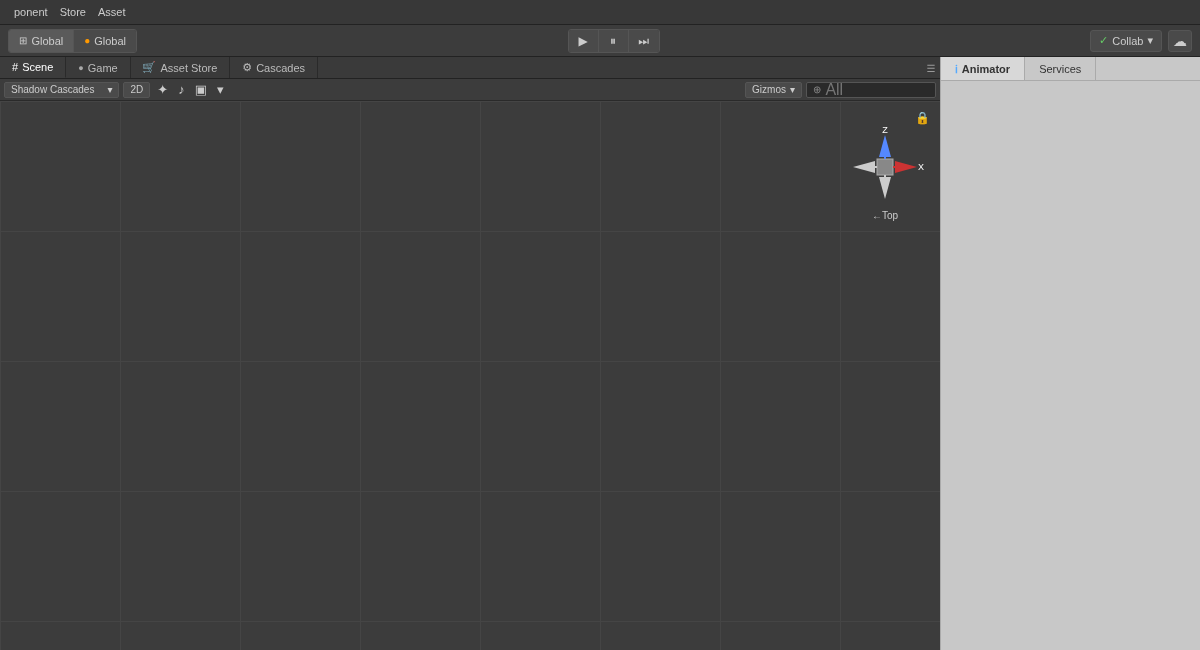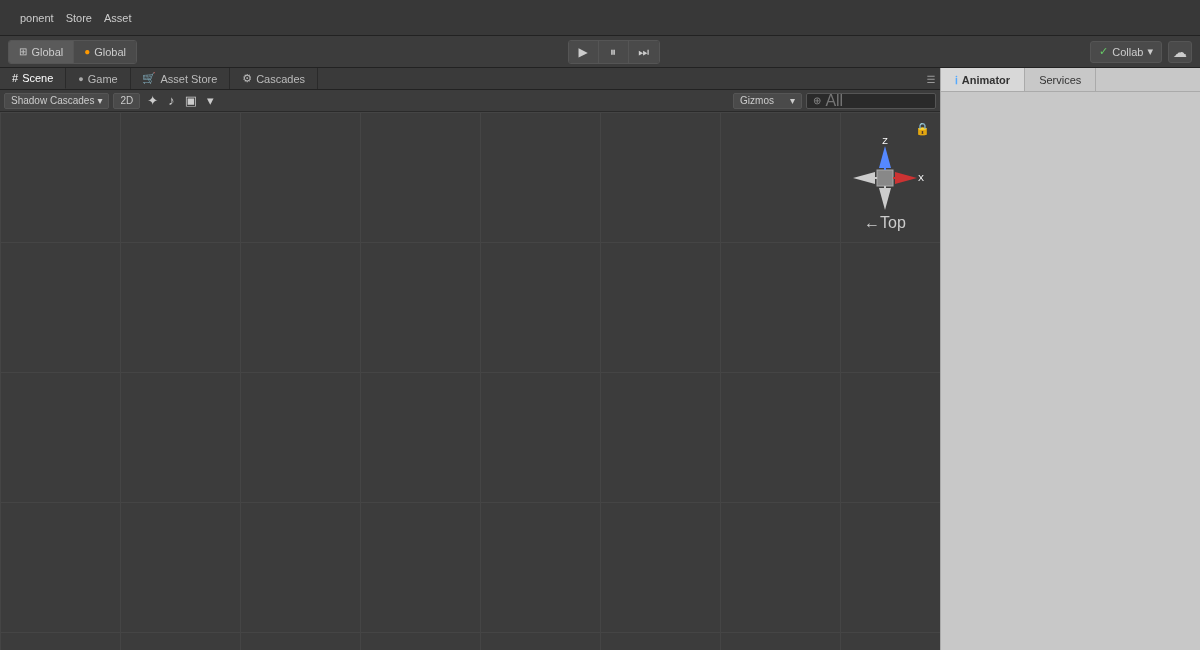--- a/index.html
+++ b/index.html
@@ -9,25 +9,25 @@
       background: #3c3c3c;
       font-family: -apple-system, BlinkMacSystemFont, 'Segoe UI', Arial, sans-serif;
       font-size: 12px;
       color: #ddd;
       overflow: hidden;
       user-select: none;
     }
 
     
     #menu-bar {
-      height: 36px;
+      height: 25px;
       background: #383838;
       display: flex;
       align-items: center;
-      padding: 0 20px;
+      padding: 0 14px;
       gap: 12px;
       border-bottom: 1px solid #222;
     }
     #menu-bar span {
       font-size: 11px;
       color: #ccc;
       cursor: default;
     }
 
     
@@ -200,21 +200,21 @@
       background: #4a4a4a;
       border: 1px solid #555;
       border-radius: 2px;
       color: #ccc;
       font-size: 10px;
       padding: 1px 6px;
       cursor: pointer;
       height: 16px;
       display: flex;
       align-items: center;
-      gap: 3px;
+      gap: 13px;
     }
 
     .scene-icon-btn {
       background: transparent;
       border: none;
       color: #ccc;
       font-size: 13px;
       cursor: pointer;
       padding: 0 3px;
       height: 16px;
@@ -228,21 +228,21 @@
       background: #4a4a4a;
       border: 1px solid #555;
       border-radius: 2px;
       color: #ccc;
       font-size: 10px;
       padding: 1px 6px;
       cursor: pointer;
       height: 16px;
       display: flex;
       align-items: center;
-      gap: 16px;
+      gap: 4px;
     }
 
     .search-box {
       background: #2a2a2a;
       border: 1px solid #555;
       border-radius: 2px;
       color: #ccc;
       font-size: 10px;
       padding: 1px 6px;
       height: 16px;
@@ -299,21 +299,21 @@
     }
 
     .gizmo-3d {
       position: relative;
       width: 80px;
       height: 80px;
       margin-top: 16px;
     }
 
     .gizmo-label {
-      font-size: 16px;
+      font-size: 10px;
       color: #ccc;
       margin-top: 4px;
     }
 
     
     #right-panel {
       width: 260px;
       background: #c8c8c8;
       display: flex;
       flex-direction: column;

